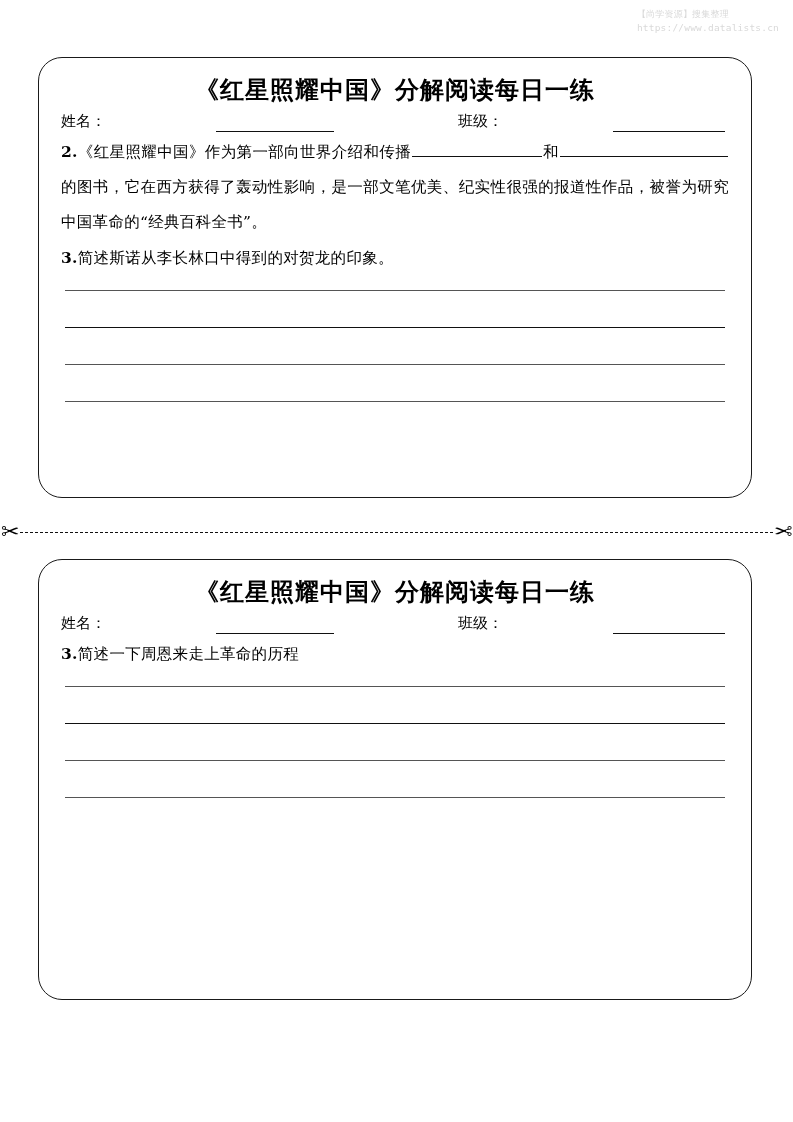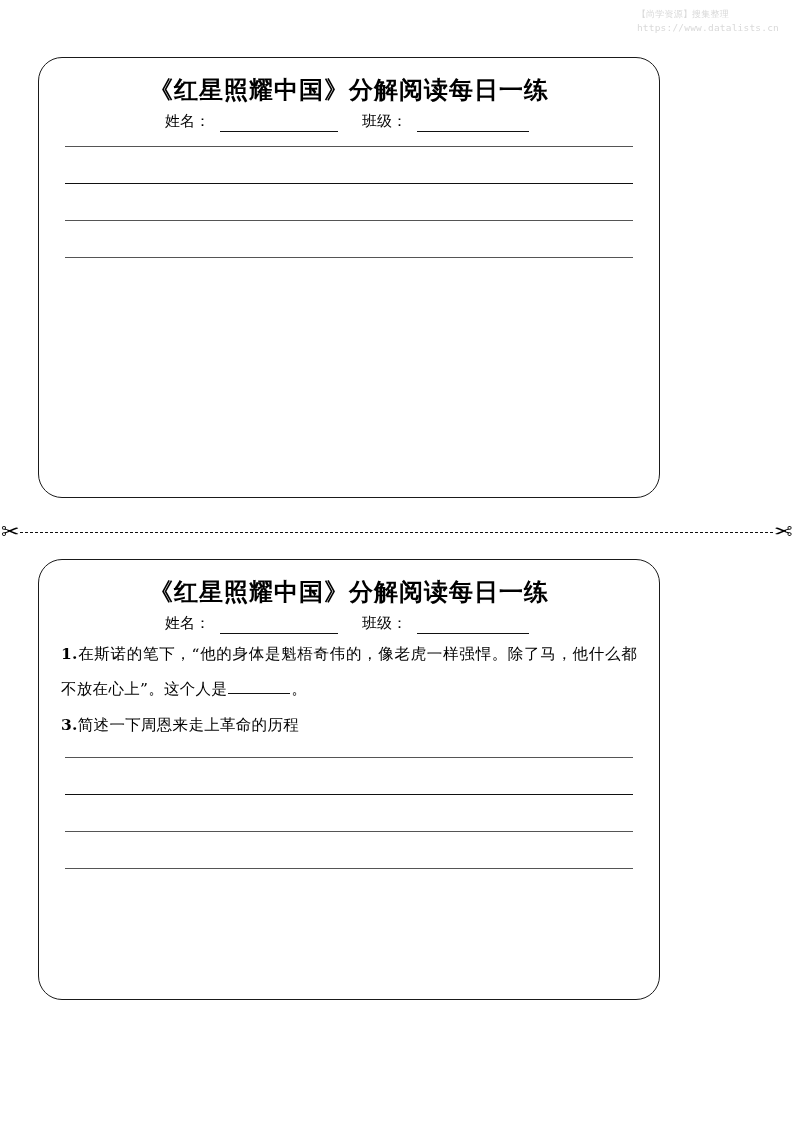--- a/index.html
+++ b/index.html
@@ -30,21 +30,21 @@
     letter-spacing: 0.2px;
     user-select: none;
     margin-left: 24px;
   }
   .watermark .wm-line1 { font-family: "DejaVu Sans", "Liberation Sans", sans-serif; font-size: 9px; }
 
   
   .card {
     position: absolute;
     left: 38px;
-    width: 622px;
+    width: 714px;
     box-sizing: border-box;
     border: 1.6px solid #1a1a1a;
     border-radius: 24px;
     background: #fff;
     padding: 10px 22px 28px 22px;
   }
   #card-1 { top: 57px;  height: 441px; }
   #card-2 { top: 559px; height: 441px; }
 
   .sheet-title {
@@ -54,21 +54,21 @@
     font-size: 24px;
     letter-spacing: 1px;
     margin: 6px 0 4px 0;
     line-height: 32px;
     white-space: nowrap;
   }
 
   
   .meta-row {
     display: flex;
-    justify-content: center;
+    justify-content: space-between;
     align-items: flex-end;
     gap: 10px;
     font-size: 15px;
     line-height: 22px;
     padding-right: 4px;
     margin-bottom: 2px;
   }
   .meta-label { white-space: nowrap; }
   .meta-blank {
     display: inline-block;
@@ -155,20 +155,22 @@
   <h1 class="sheet-title">《红星照耀中国》分解阅读每日一练</h1>
 
   <div class="meta-row">
     <span class="meta-label">姓名：</span>
     <span class="meta-blank name"></span>
     <span class="meta-label">班级：</span>
     <span class="meta-blank klass"></span>
   </div>
 
   <div class="questions">
+      <p class="q"><span class="qnum">2.</span><span>《红星照耀中国》作为第一部向世界介绍和传播</span><span class="blank b-xl"></span><span>和</span><span class="blank b-xxl"></span><span>的图书，它在西方获得了轰动性影响，是一部文笔优美、纪实性很强的报道性作品，被誉为研究中国革命的“经典百科全书”。</span></p>
+      <p class="q"><span class="qnum">3.</span><span>简述斯诺从李长林口中得到的对贺龙的印象。</span></p>
     </div>
 
   <div class="answer-lines">
       <div class="rule"></div>
       <div class="rule dark"></div>
       <div class="rule"></div>
       <div class="rule"></div>
     </div>
 </section>
 
@@ -182,21 +184,20 @@
   <h1 class="sheet-title">《红星照耀中国》分解阅读每日一练</h1>
 
   <div class="meta-row">
     <span class="meta-label">姓名：</span>
     <span class="meta-blank name"></span>
     <span class="meta-label">班级：</span>
     <span class="meta-blank klass"></span>
   </div>
 
   <div class="questions">
-      <p class="q"><span class="qnum">1.</span><span>在斯诺的笔下，“他的身体是魁梧奇伟的，像老虎一样强悍。除了马，他什么都不放在心上”。这个人是</span><span class="blank b-s"></span><span>。</span></p>
       <p class="q"><span class="qnum">3.</span><span>简述一下周恩来走上革命的历程</span></p>
     </div>
 
   <div class="answer-lines">
       <div class="rule"></div>
       <div class="rule dark"></div>
       <div class="rule"></div>
       <div class="rule"></div>
     </div>
 </section>

